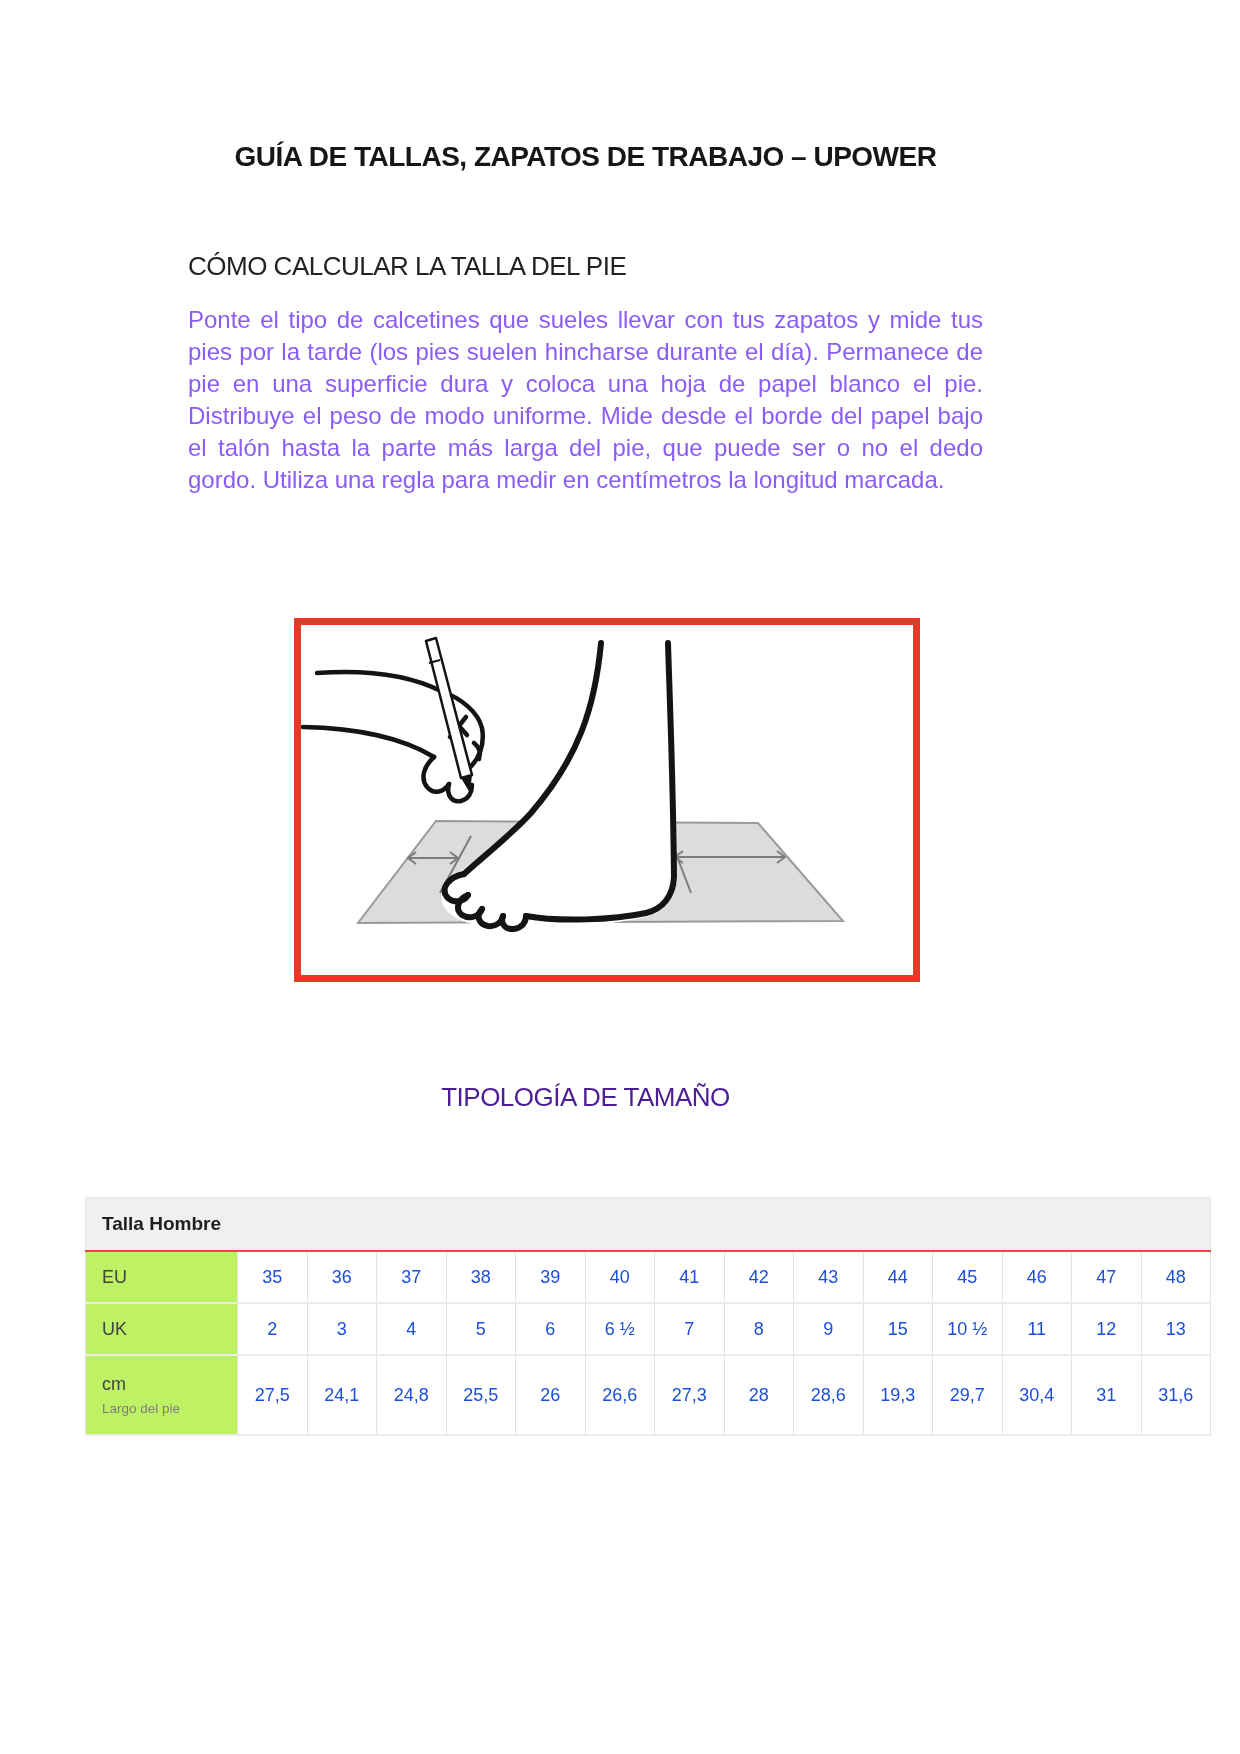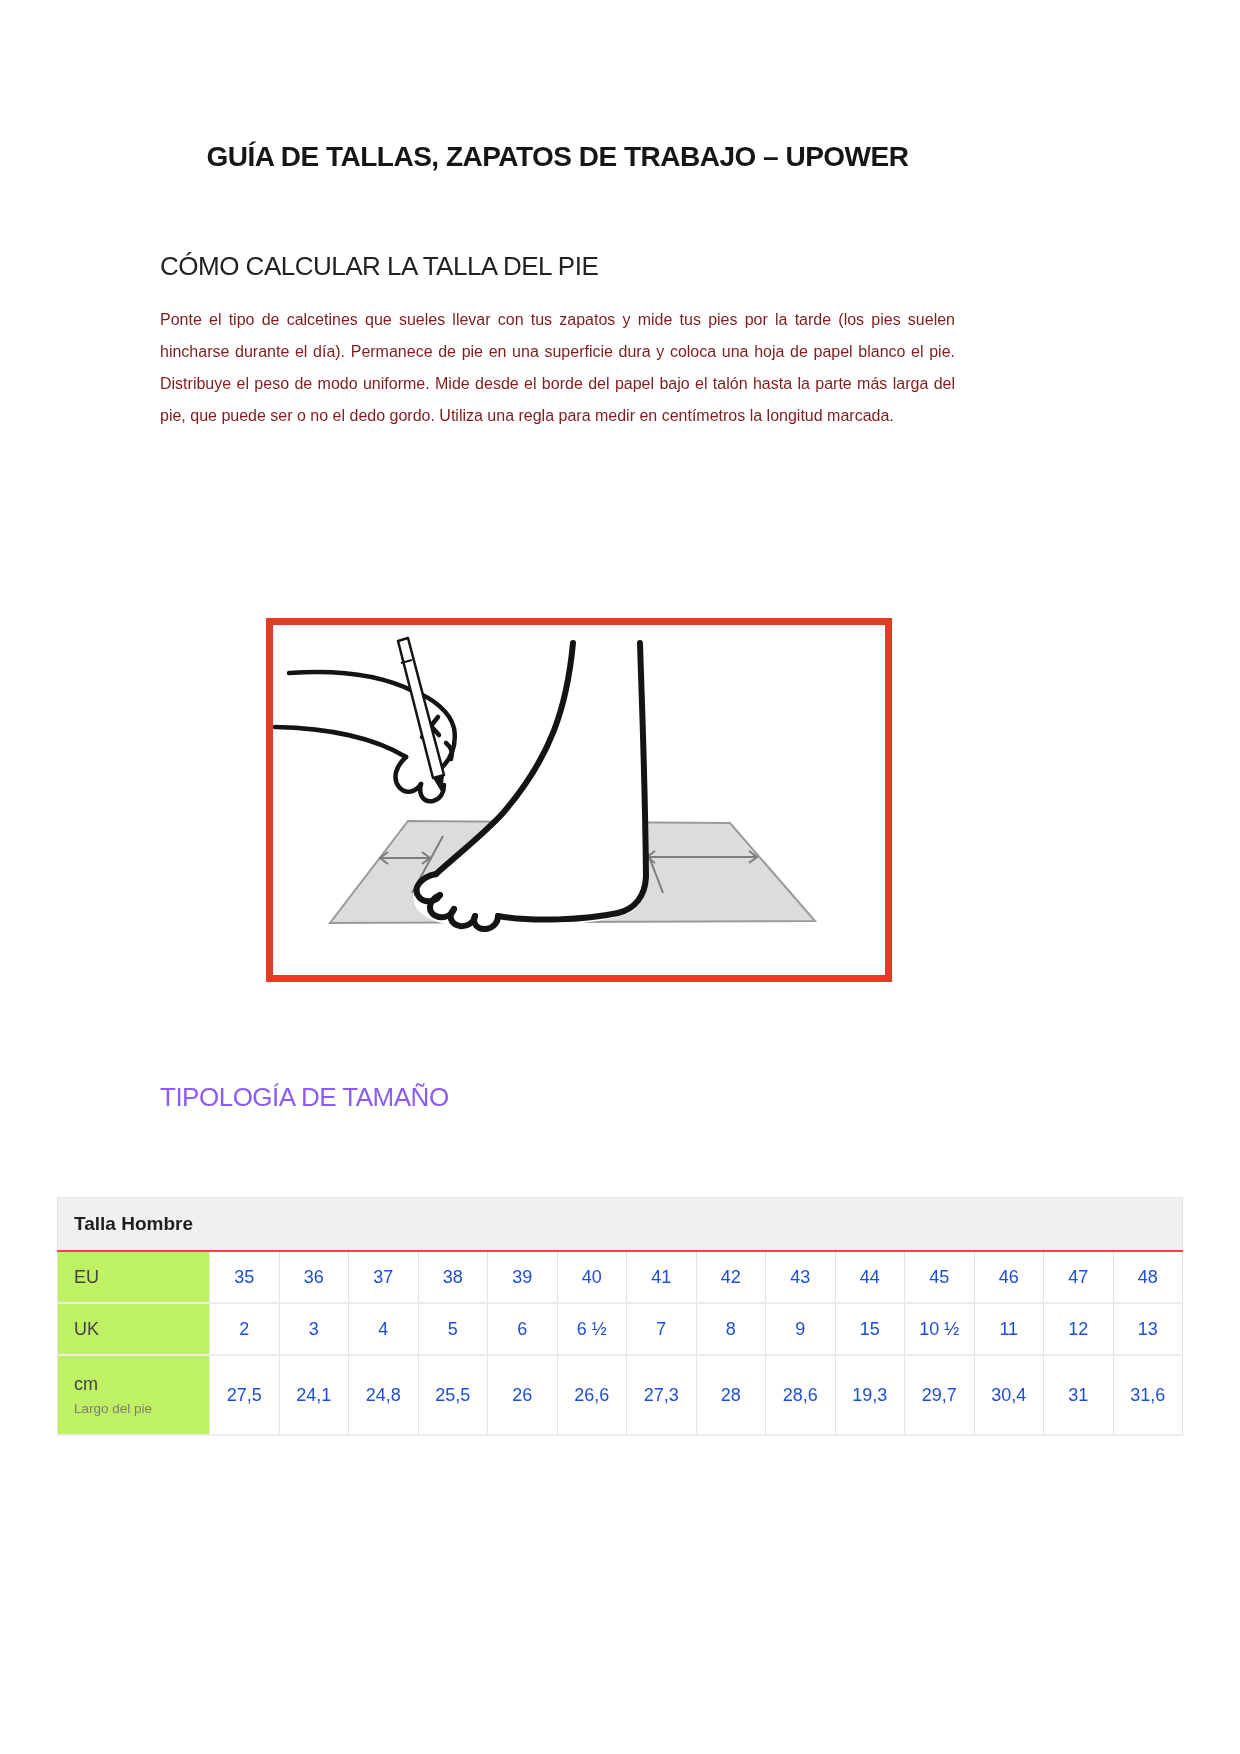--- a/index.html
+++ b/index.html
@@ -1,45 +1,45 @@
 <!DOCTYPE html>
 <html><head>
 <meta charset="utf-8">
 <style>
   html,body{margin:0;padding:0;background:#ffffff;}
   body{width:1240px;height:1754px;font-family:"Liberation Sans",sans-serif;color:#2b2b2b;}
-  .page{display:flow-root;width:1108px;height:1754px;background:#fff;}
+  .page{display:flow-root;width:1108px;height:1754px;background:#fff;margin-left:28px;}
 
   .doc-title{
     margin:140px 0 0 160px;width:795px;
     font-size:28px;line-height:34px;font-weight:bold;
     letter-spacing:-0.5px;text-align:center;color:#161616;
   }
   .section-heading{
     margin:76px 0 0 160px;width:795px;
     font-size:26px;line-height:32px;font-weight:400;
     letter-spacing:-0.5px;color:#222222;
   }
   .intro{
     margin:22px 0 0 160px;width:795px;min-height:192px;
-    font-size:16px;line-height:32px;text-align:justify;color:#7f1d1d;
+    font-size:24px;line-height:32px;text-align:justify;color:#8b5cf6;
   }
 
   .figure-box{
     margin:122px 0 0 266px;
     width:612px;height:350px;
     border:7px solid #e33b25;
     background:#ffffff;
   }
   .figure-box svg{display:block;}
 
   .section-heading-2{
     margin:100px 0 0 160px;width:795px;
     font-size:26px;line-height:30px;font-weight:400;
-    letter-spacing:-0.5px;text-align:left;color:#8b5cf6;
+    letter-spacing:-0.5px;text-align:center;color:#4c1d95;
   }
 
   table.size-table{
     margin:85px 0 0 57px;
     width:1126px;border-collapse:collapse;table-layout:fixed;
     border:1px solid #e3e3e3;
     font-size:18px;
   }
   table.size-table col.label-col{width:152px;}
   table.size-table th.table-title{

